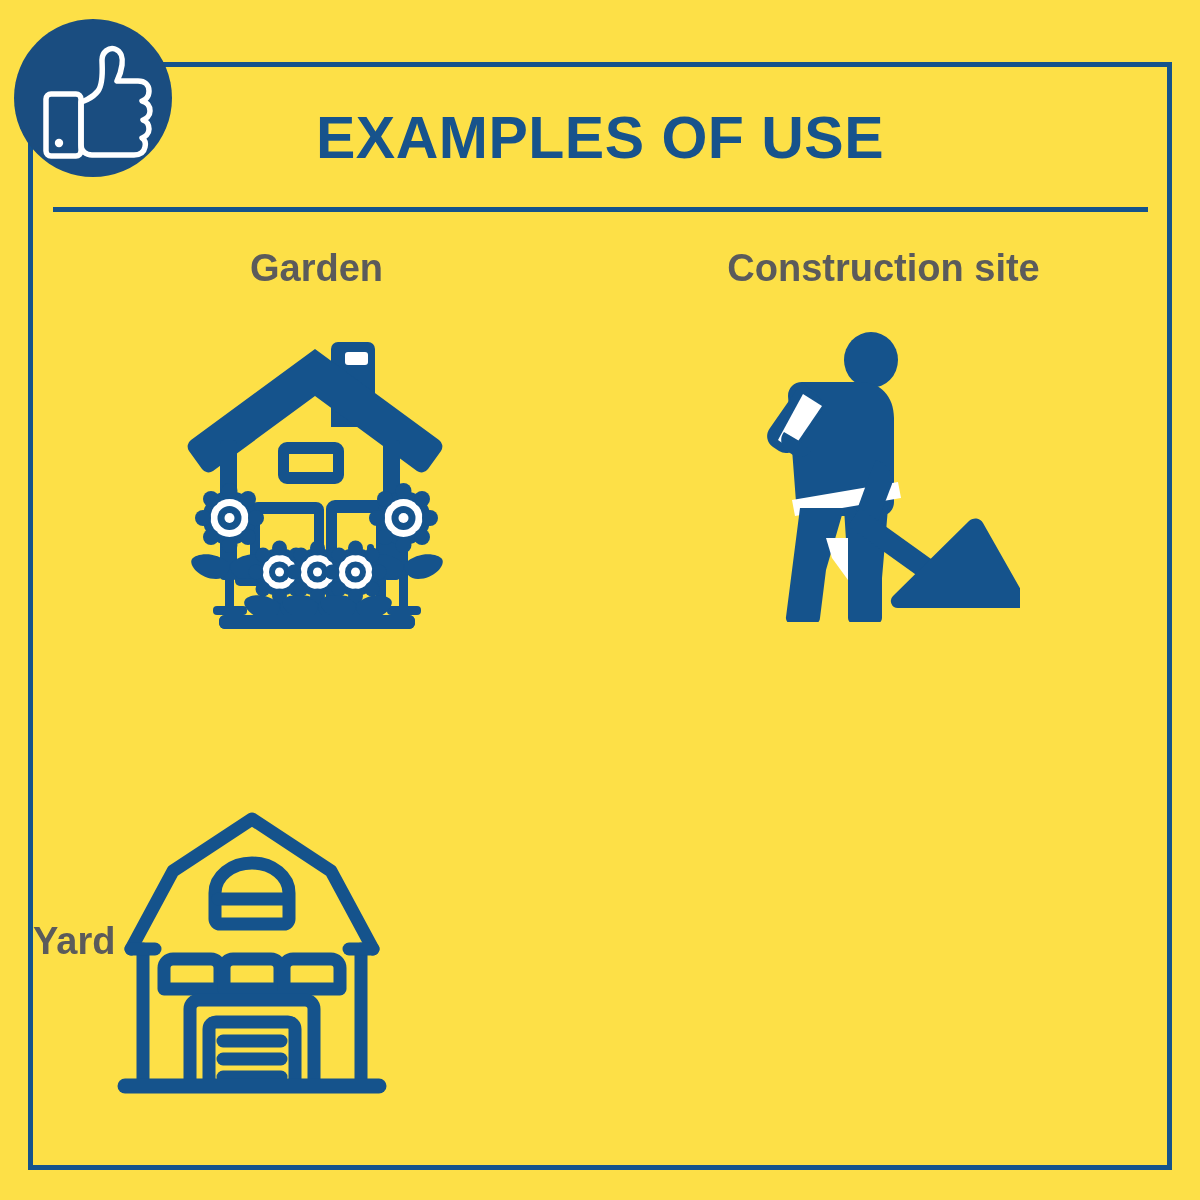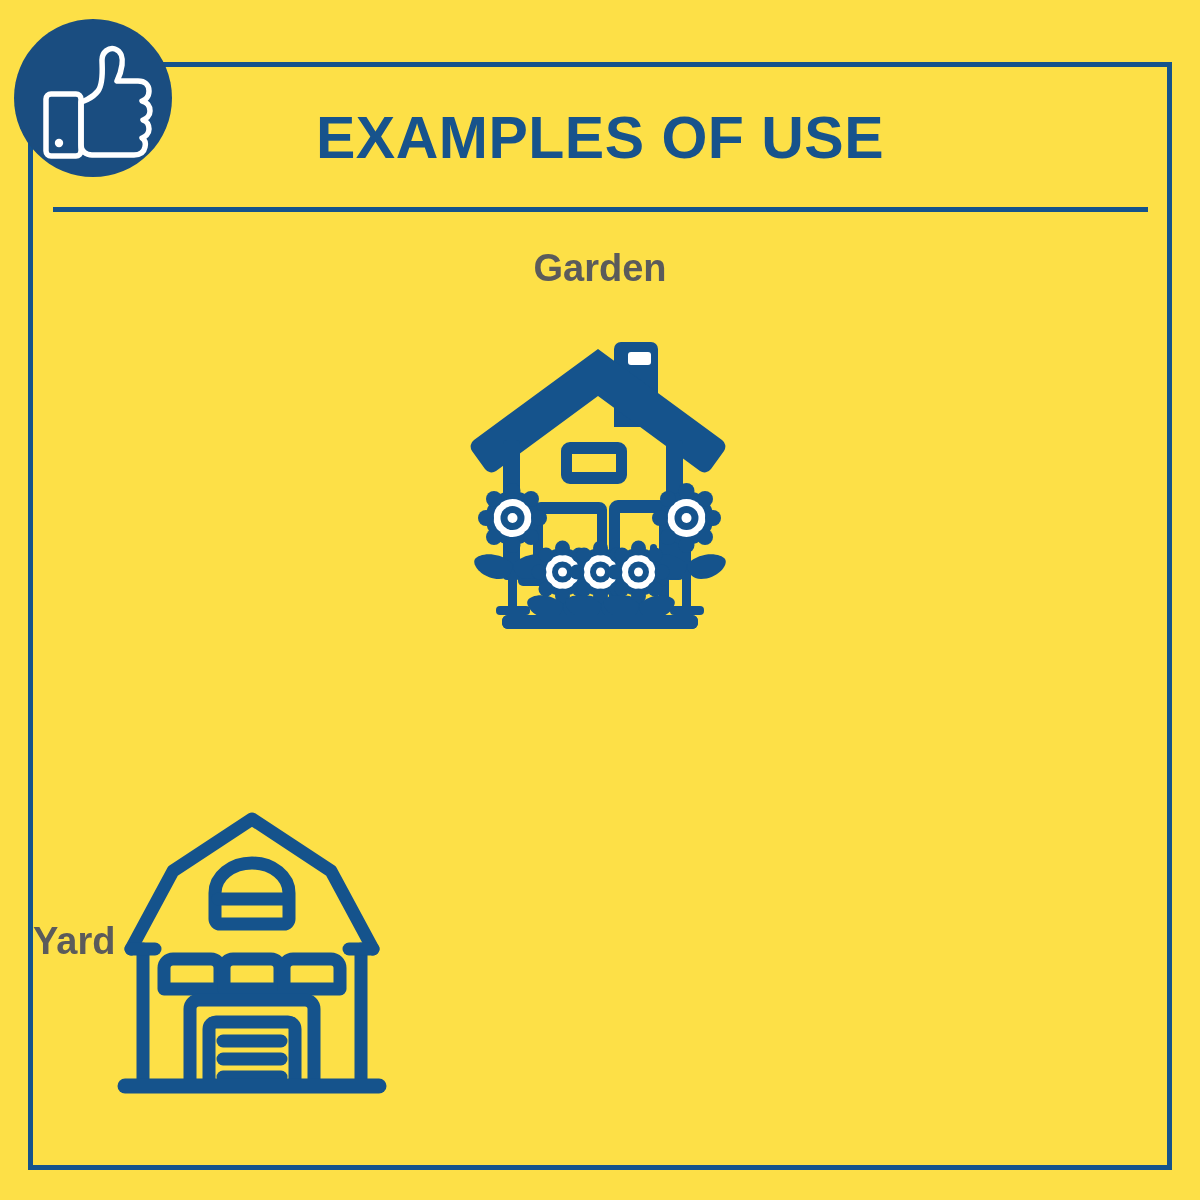--- a/index.html
+++ b/index.html
@@ -311,20 +311,53 @@
                 <path d="M173 272 c -15 -13 -32 -9 -35 -4 c -4 5 7 19 22 19 c 8 0 13 -6 13 -15 z"></path>
                 <path d="M173 272 c 15 -13 32 -9 35 -4 c 4 5 -7 19 -22 19 c -8 0 -13 -6 -13 -15 z"></path>
               </g>
 
               <rect x="36" y="283" width="196" height="14" rx="6"></rect>
             </g>
           </svg>
         </div>
       </div>
 
+      <div class="cell">
+        <div class="item-label label-top-1">Construction site</div>
+        <div class="icon-wrap">
+          <svg width="272" height="290" viewBox="0 0 272 290">
+            <g fill="#15538c">
+
+              <ellipse cx="123" cy="28" rx="27" ry="28"></ellipse>
+
+              <path d="M40 64 C 40 56 46 50 54 50 L 112 50 C 132 50 146 64 146 86
+                       L 146 170 C 146 178 140 184 132 184
+                       L 62 184 C 54 184 48 178 48 170 Z"></path>
+
+              <path d="M54 50 L 22 96 a 13 13 0 0 0 3 19 l 6 4 a 13 13 0 0 0 18 -4 L 78 72 Z"></path>
+
+              <path d="M55 62 L 74 74 L 44 118 L 30 108 Z" fill="#ffffff"></path>
+              <path d="M36 100 a 13 13 0 0 0 3 19 l 6 4 a 13 13 0 0 0 18 -4 L 53 110 Z"></path>
+
+              <path d="M44 168 L 150 150 L 153 166 L 47 184 Z" fill="#ffffff"></path>
+
+              <path d="M52 176 L 96 176 L 78 238 L 72 286 a 6 6 0 0 1 -6 6 L 44 292 a 6 6 0 0 1 -6 -7 Z"></path>
+              <path d="M96 176 L 140 176 L 134 246 L 134 286 a 6 6 0 0 1 -6 6 L 106 292 a 6 6 0 0 1 -6 -6 L 100 240 Z"></path>
+
+              <path d="M78 206 L 100 206 L 100 248 L 84 226 Z" fill="#ffffff"></path>
+
+              <path d="M128 128 C 140 132 146 142 144 152 L 128 194 L 106 186 L 122 142 Z"></path>
+
+              <path d="M112 176 L 218 252 L 206 270 L 100 194 Z"></path>
+
+              <path d="M221 189 a 9 9 0 0 1 14 2 L 277 265 a 7 7 0 0 1 -6 11 L 150 276 a 7 7 0 0 1 -5 -12 Z"></path>
+            </g>
+          </svg>
+        </div>
+      </div>
 
     </div>
 
     <div class="row row-bottom">
 
       <div class="cell-wide">
         <div class="item-label label-top-2">Yard</div>
         <div class="icon-wrap">
           <svg width="275" height="295" viewBox="0 0 275 295">
             <g fill="none" stroke="#15538c" stroke-width="13" stroke-linecap="round" stroke-linejoin="round">

